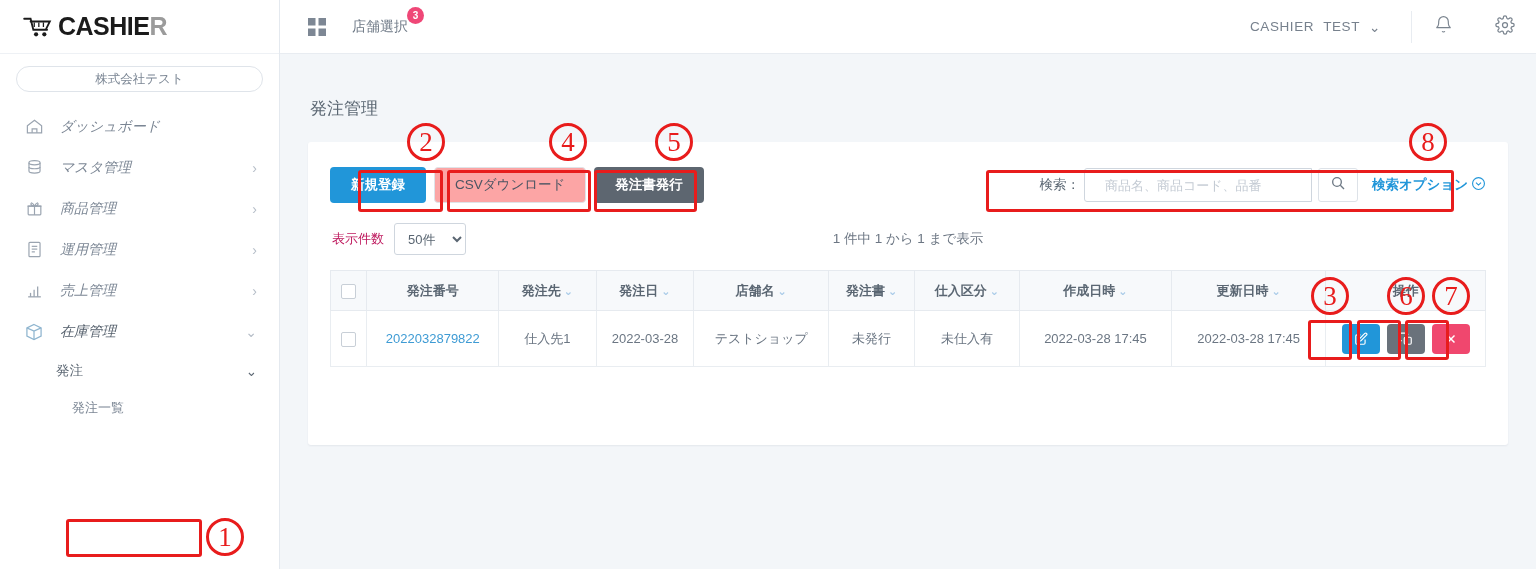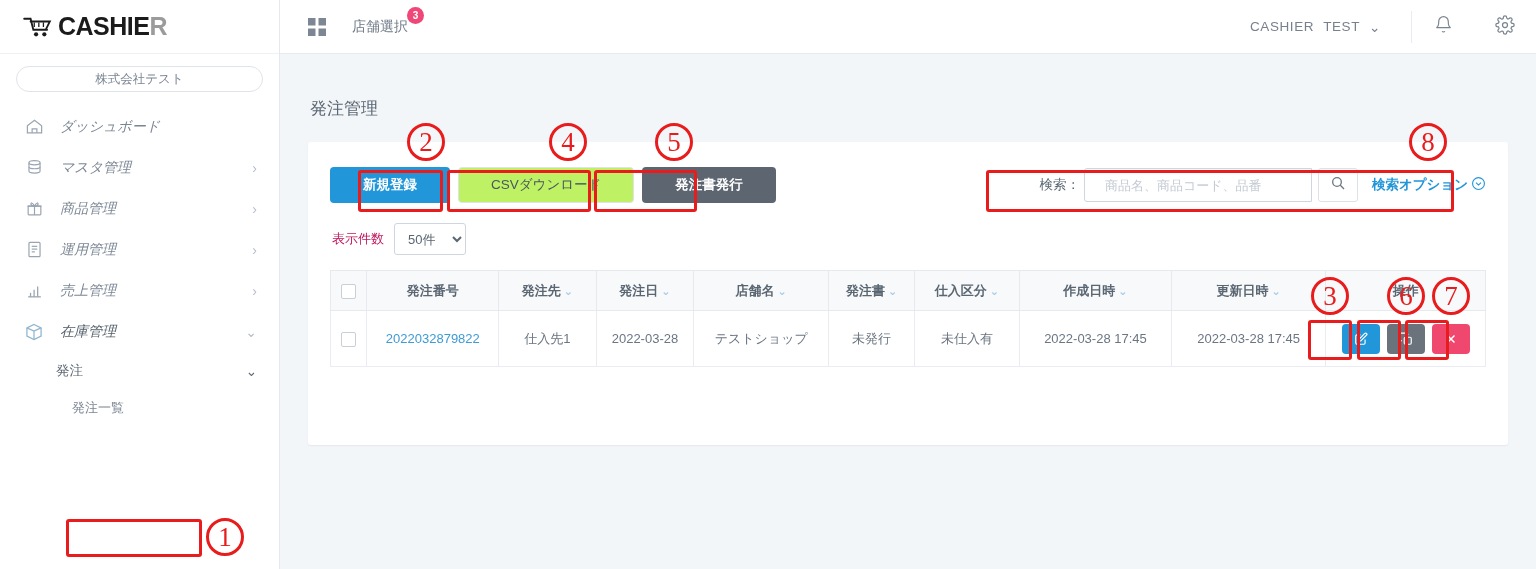--- a/index.html
+++ b/index.html
@@ -116,28 +116,28 @@
   .card {
     background: #ffffff;
     border-radius: 3px;
     box-shadow: 0 1px 2px rgba(30,45,70,.07);
     padding: 24px 22px 30px 22px;
     height: 303px;
   }
 
   .toolbar { display: flex; align-items: center; height: 38px; }
   .btn {
-    height: 36px; padding: 0 32px;
+    height: 36px; padding: 0 20px;
     border-radius: 4px; font-size: 13.5px;
     display: inline-flex; align-items: center; justify-content: center;
     cursor: pointer; border: 1px solid transparent;
     white-space: nowrap;
   }
   .btn-primary { background: #2196d9; color: #fff; font-weight: bold; }
-  .btn-light { background: #bef264; color: #4b5563; border: 1px solid #dfe3e8; }
+  .btn-light { background: #fca5a5; color: #4b5563; border: 1px solid #dfe3e8; }
   .btn-dark { background: #5d6670; color: #fff; font-weight: bold; }
 
   .search-wrap {
     margin-left: auto; display: flex; align-items: center;
   }
   .search-label { font-size: 13.5px; color: #5a6672; margin-right: 4px; }
   .search-input {
     width: 228px; height: 34px;
     border: 1px solid #cfd6de; border-radius: 3px 0 0 3px;
     padding: 0 20px; font-size: 13px; color: #555; outline: none;
@@ -408,20 +408,21 @@
             </span>
           </div>
         </div>
       </div>
 
       <div class="row2">
         <span class="len-label">表示件数</span>
         <select class="len-select">
           <option>50件</option>
         </select>
+        <div class="count-info">1 件中 1 から 1 まで表示</div>
       </div>
 
       <table class="grid">
         <colgroup>
           <col style="width:34px">
             <col style="width:123px">
             <col style="width:91px">
             <col style="width:91px">
           <col style="width:126px">
             <col style="width:80px">

